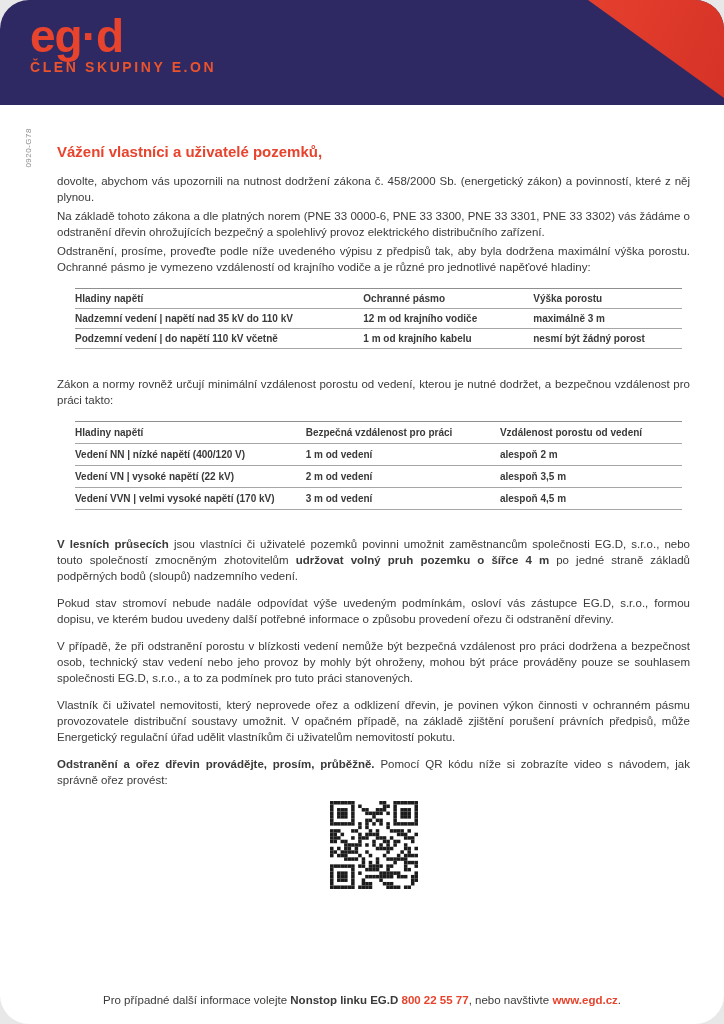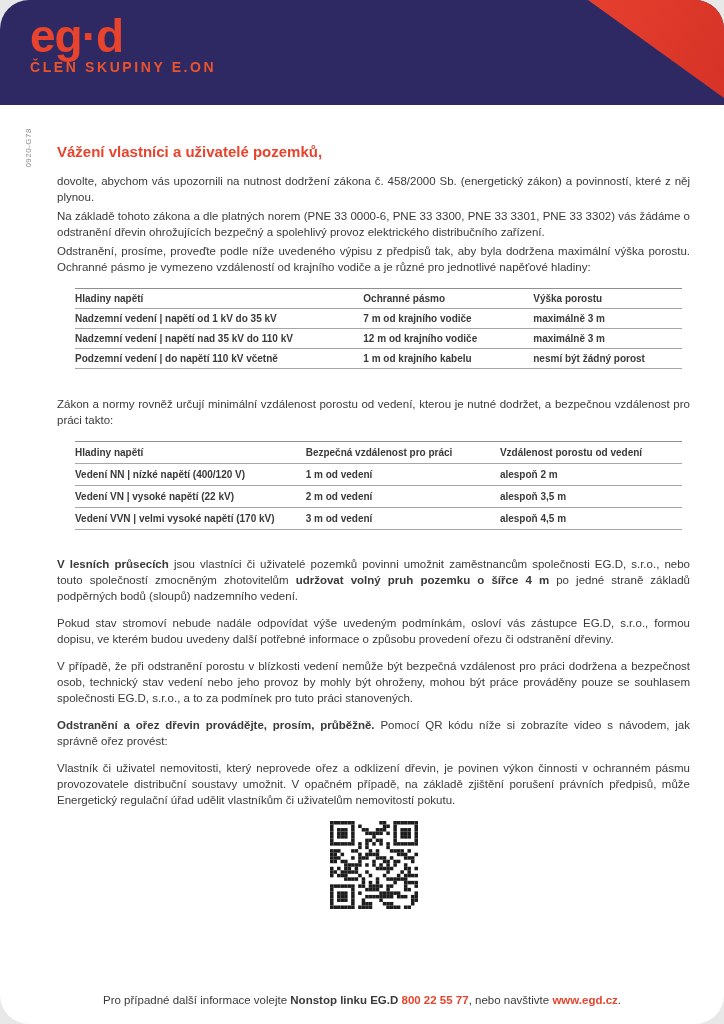--- a/index.html
+++ b/index.html
@@ -89,25 +89,20 @@
         </colgroup>
       <thead>
         <tr>
           <th>Hladiny napětí</th>
           <th>Ochranné pásmo</th>
           <th>Výška porostu</th>
         </tr>
       </thead>
       <tbody>
         <tr>
-          <td>Nadzemní vedení | napětí od 1 kV do 35 kV</td>
-          <td>7 m od krajního vodiče</td>
-          <td>maximálně 3 m</td>
-        </tr>
-        <tr>
           <td>Nadzemní vedení | napětí nad 35 kV do 110 kV</td>
           <td>12 m od krajního vodiče</td>
           <td>maximálně 3 m</td>
         </tr>
         <tr>
           <td>Podzemní vedení | do napětí 110 kV včetně</td>
           <td>1 m od krajního kabelu</td>
           <td>nesmí být žádný porost</td>
         </tr>
       </tbody>
@@ -144,22 +139,22 @@
           <td>3 m od vedení</td>
           <td>alespoň 4,5 m</td>
         </tr>
       </tbody>
     </table>
 
     <div class="body-pars">
       <p><strong>V lesních průsecích</strong><span> jsou vlastníci či uživatelé pozemků povinni umožnit zaměstnancům společnosti EG.D, s.r.o., nebo touto společností zmocněným zhotovitelům </span><strong>udržovat volný pruh pozemku o šířce 4 m</strong><span> po jedné straně základů podpěrných bodů (sloupů) nadzemního vedení.</span></p>
       <p>Pokud stav stromoví nebude nadále odpovídat výše uvedeným podmínkám, osloví vás zástupce EG.D, s.r.o., formou dopisu, ve kterém budou uvedeny další potřebné informace o způsobu provedení ořezu či odstranění dřeviny.</p>
       <p>V případě, že při odstranění porostu v blízkosti vedení nemůže být bezpečná vzdálenost pro práci dodržena a bezpečnost osob, technický stav vedení nebo jeho provoz by mohly být ohroženy, mohou být práce prováděny pouze se souhlasem společnosti EG.D, s.r.o., a to za podmínek pro tuto práci stanovených.</p>
+      <p>Vlastník či uživatel nemovitosti, který neprovede ořez a odklizení dřevin, je povinen výkon činnosti v ochranném pásmu provozovatele distribuční soustavy umožnit. V opačném případě, na základě zjištění porušení právních předpisů, může Energetický regulační úřad udělit vlastníkům či uživatelům nemovitostí pokutu.</p>
       <p><strong>Odstranění a ořez dřevin provádějte, prosím, průběžně.</strong><span> Pomocí QR kódu níže si zobrazíte video s návodem, jak správně ořez provést:</span></p>
-      <p>Vlastník či uživatel nemovitosti, který neprovede ořez a odklizení dřevin, je povinen výkon činnosti v ochranném pásmu provozovatele distribuční soustavy umožnit. V opačném případě, na základě zjištění porušení právních předpisů, může Energetický regulační úřad udělit vlastníkům či uživatelům nemovitostí pokutu.</p>
     </div>
 
     <div class="qr-wrap">
       <svg id="qr-svg" class="qr" viewBox="0 0 100 100" fill="#1c1c1c" aria-label="QR code">
           <rect x="0" y="0" width="4" height="4"></rect>
           <rect x="4" y="0" width="4" height="4"></rect>
           <rect x="8" y="0" width="4" height="4"></rect>
           <rect x="12" y="0" width="4" height="4"></rect>
           <rect x="16" y="0" width="4" height="4"></rect>
           <rect x="20" y="0" width="4" height="4"></rect>

